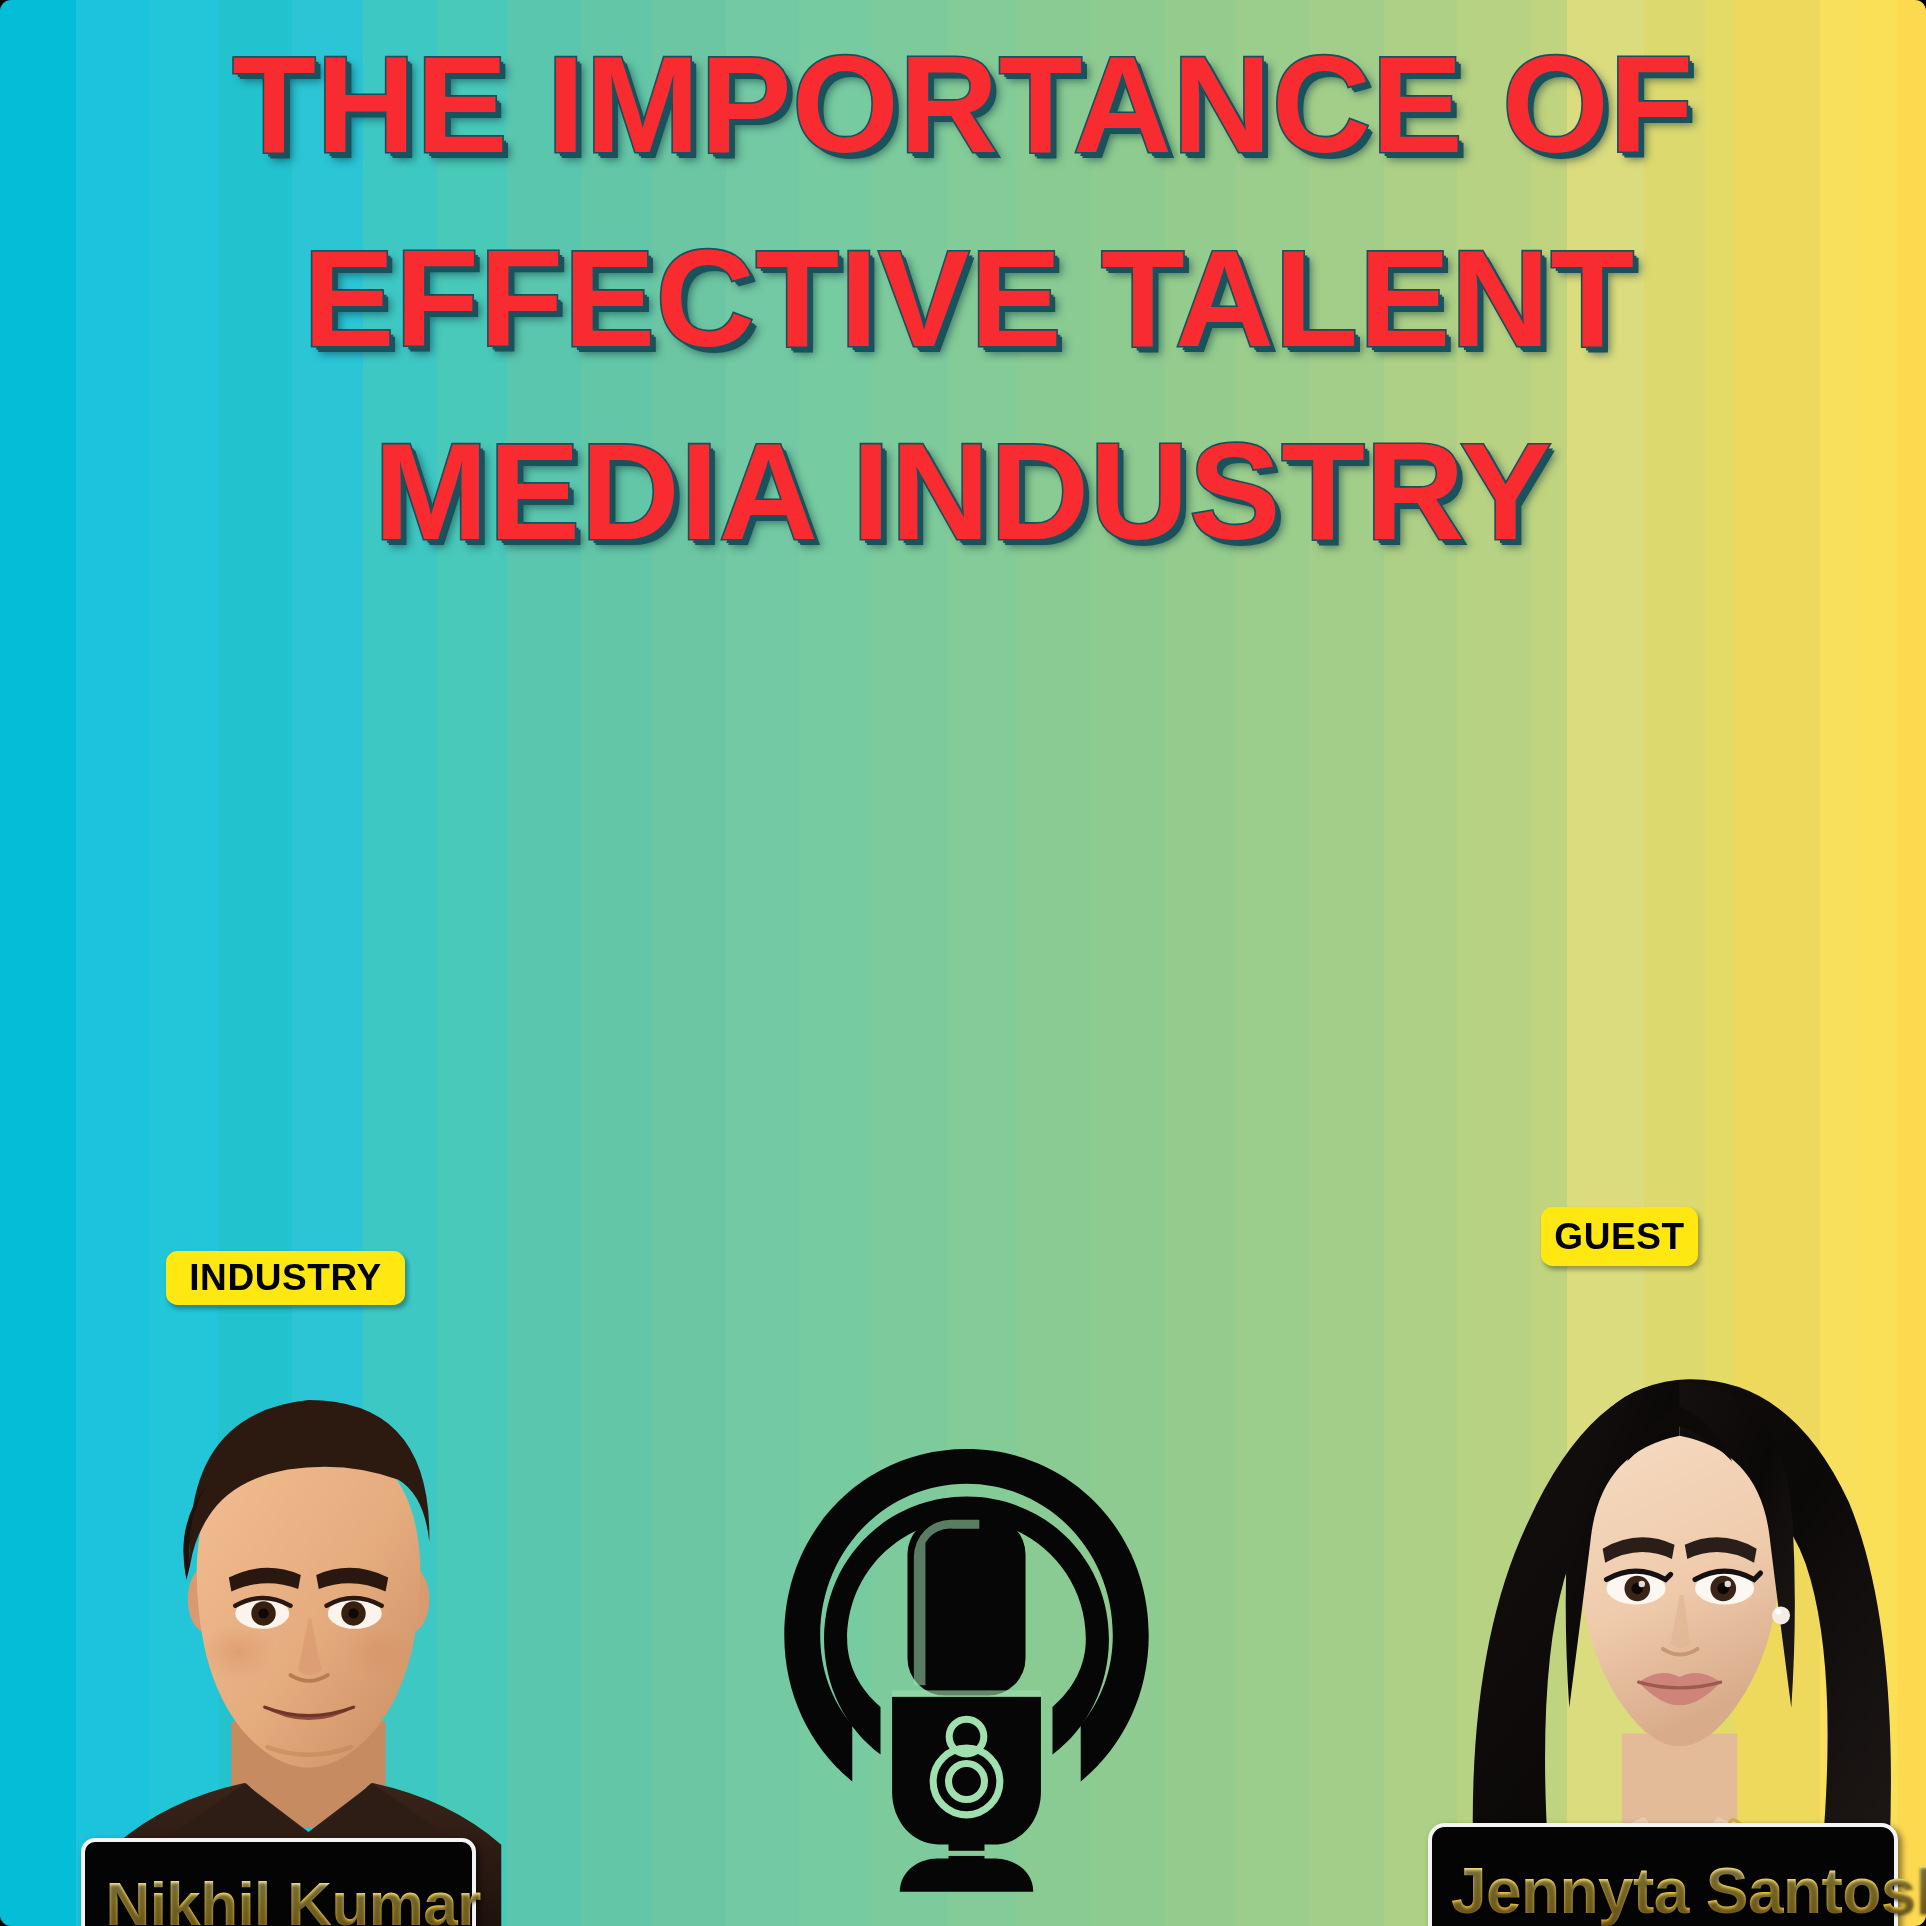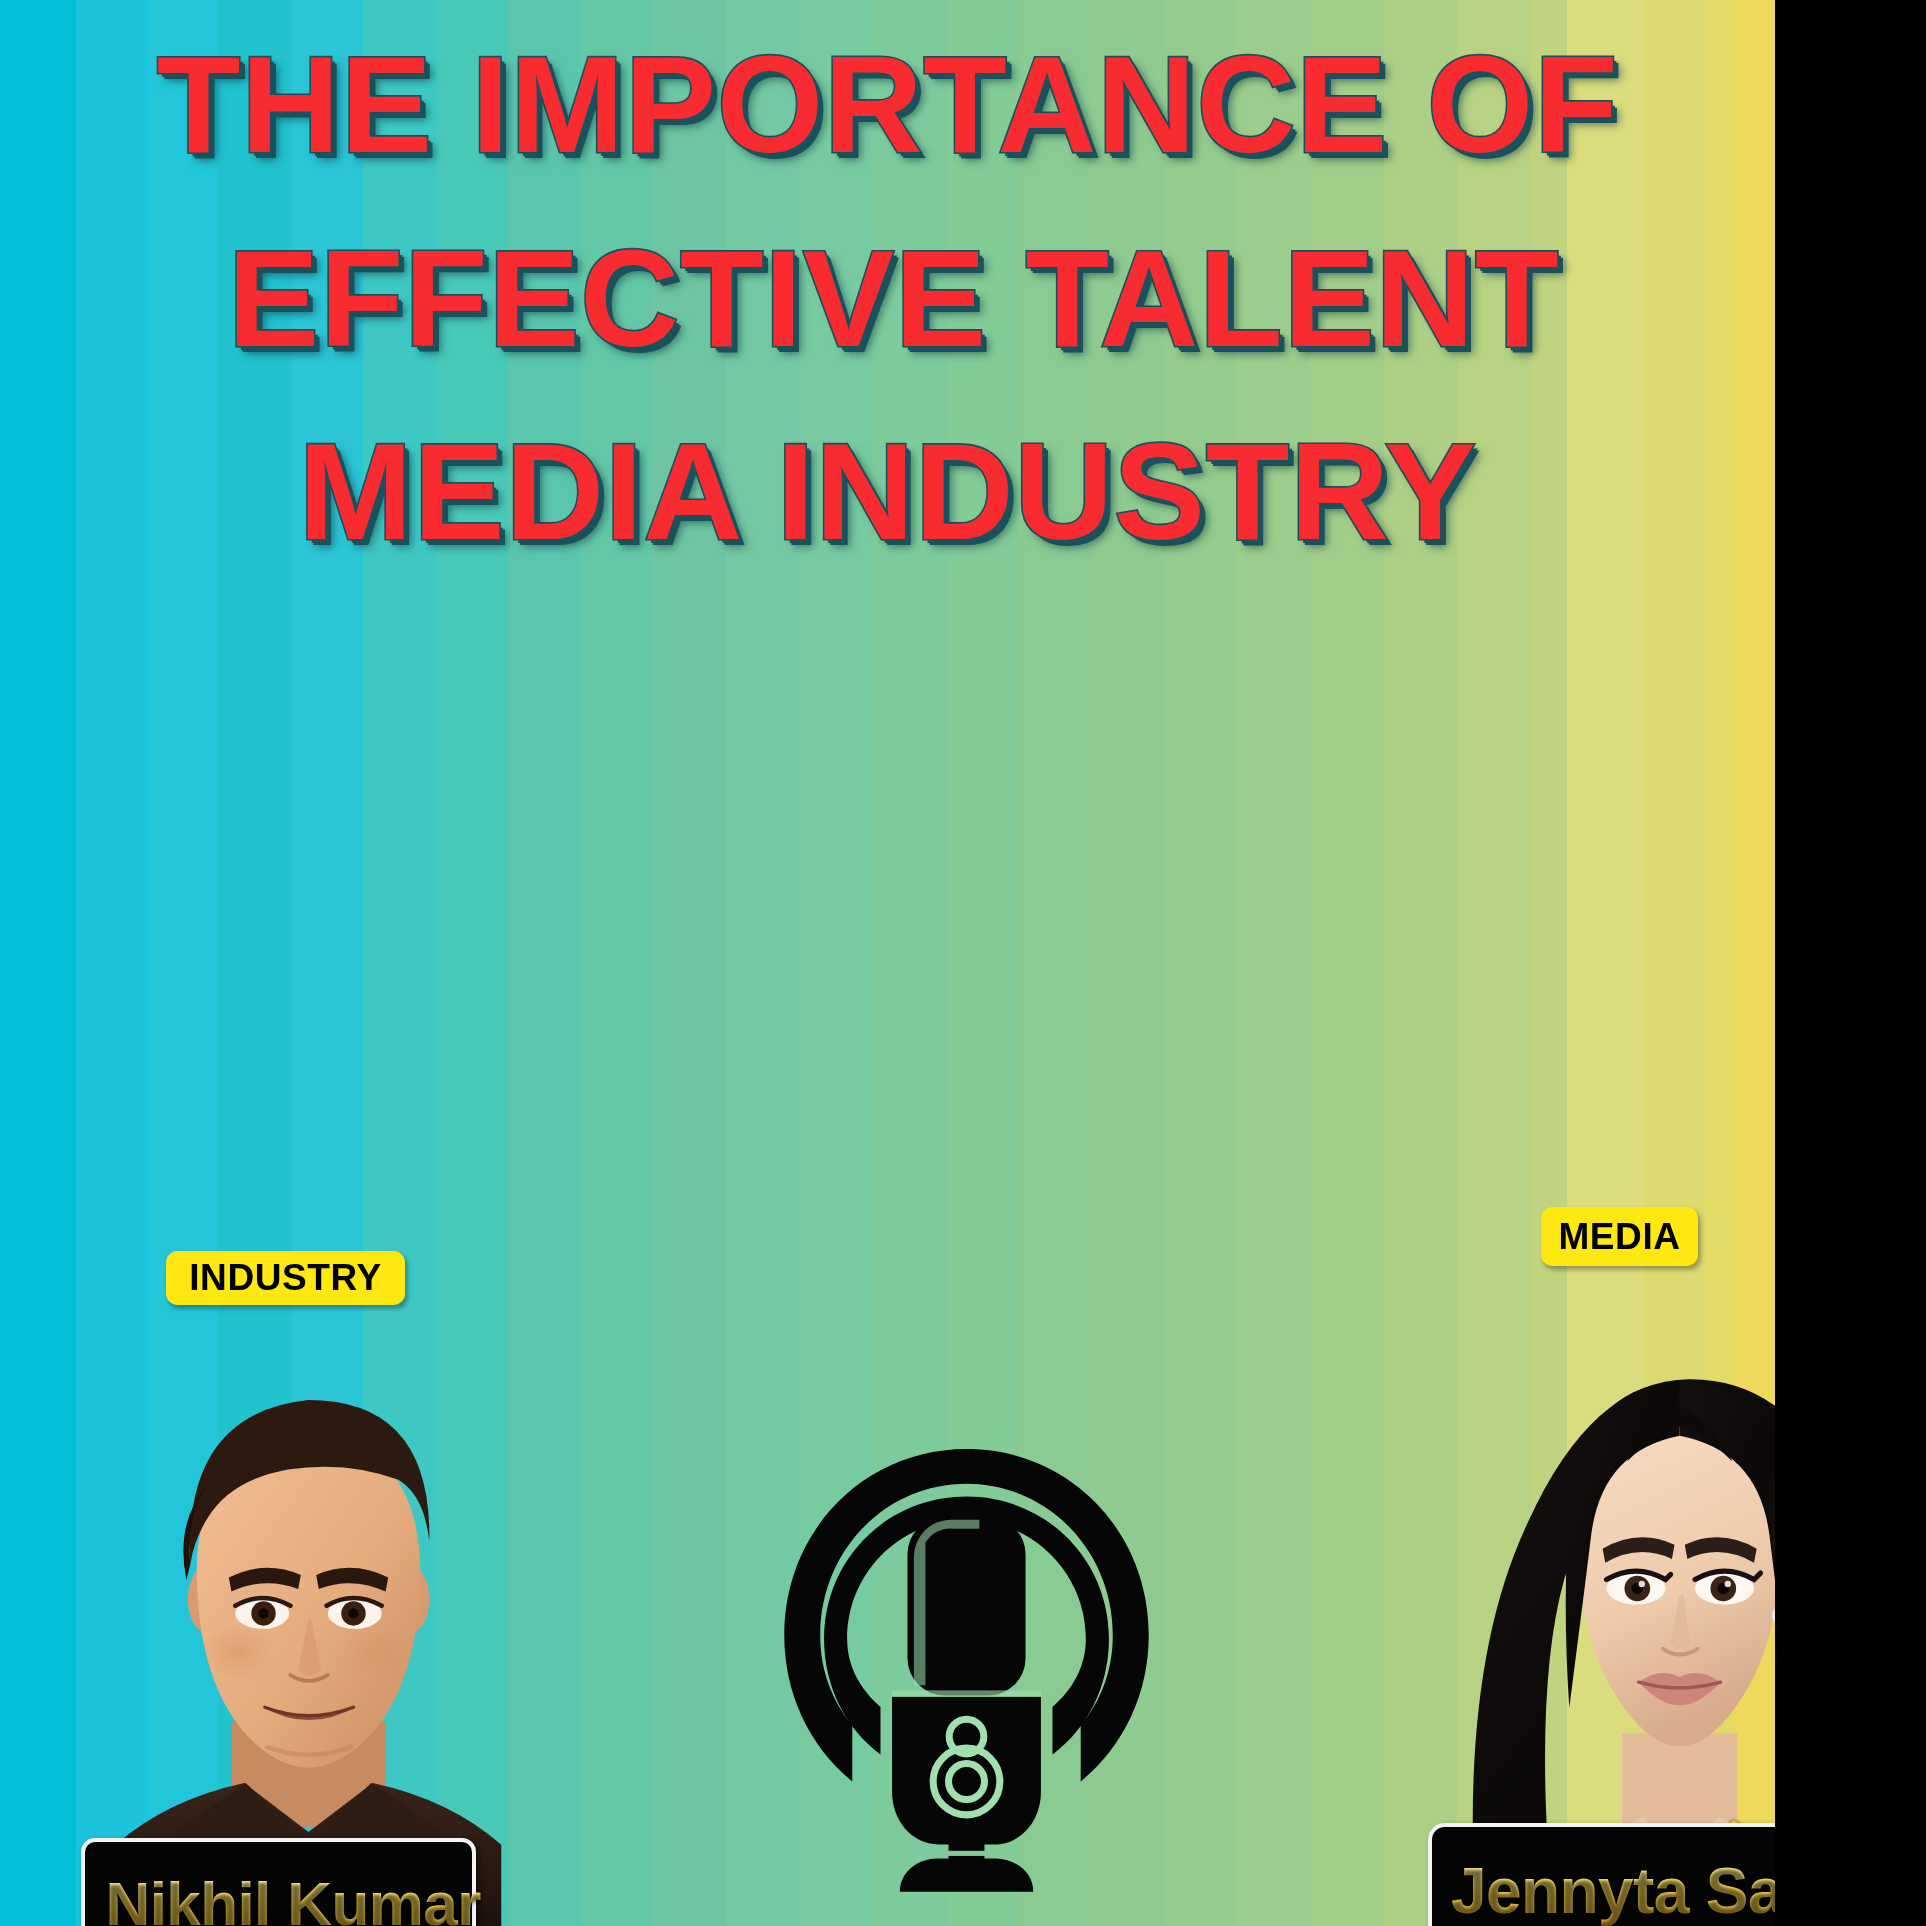--- a/index.html
+++ b/index.html
@@ -2,24 +2,25 @@
 <html style="font-size:10.3px"><head>
 <meta charset="utf-8">
 <style>
   html, body {
     margin: 0;
     padding: 0;
     background: #000;
   }
   #cover {
     position: relative;
-    width: 1775px;
+    width: 1926px;
     height: 1926px;
     overflow: hidden;
     font-family: "Liberation Sans", "DejaVu Sans", sans-serif;
+    border-radius: 11px;
   }
 
   
   #bg {
     position: absolute;
     inset: 0;
     background: linear-gradient(90deg,
       #04BDD6   0px,  #04BDD6  76px,
       #1CC3DC 76px,  #1CC3DC  149px,
       #22C6D8 149px,  #22C6D8  218px,
@@ -242,21 +243,21 @@
 
         <path d="M356 660 Q420 684 486 660" stroke="#BE8254" stroke-width="7" fill="none" opacity="0.5" stroke-linecap="round"></path>
       </g>
     </svg>
   </div>
 
   <div class="nameplate" id="nameplate-podcaster">
     <span class="nametext">Nikhil Kumar</span>
   </div>
 
-  <div class="badge" id="badge-guest">MEDIA</div>
+  <div class="badge" id="badge-guest">GUEST</div>
 
   <div class="portrait" id="portrait-guest">
     <svg viewBox="0 0 770 960" preserveAspectRatio="xMidYMax slice" aria-hidden="true">
       <defs>
         <clipPath id="clipWoman">
             <rect x="0" y="0" width="770" height="960"></rect>
           </clipPath>
         <linearGradient id="skinW" x1="0" y1="0" x2="0.3" y2="1">
           <stop offset="0%" stop-color="#F6DCC4"></stop>
           <stop offset="60%" stop-color="#EFCBAC"></stop>

